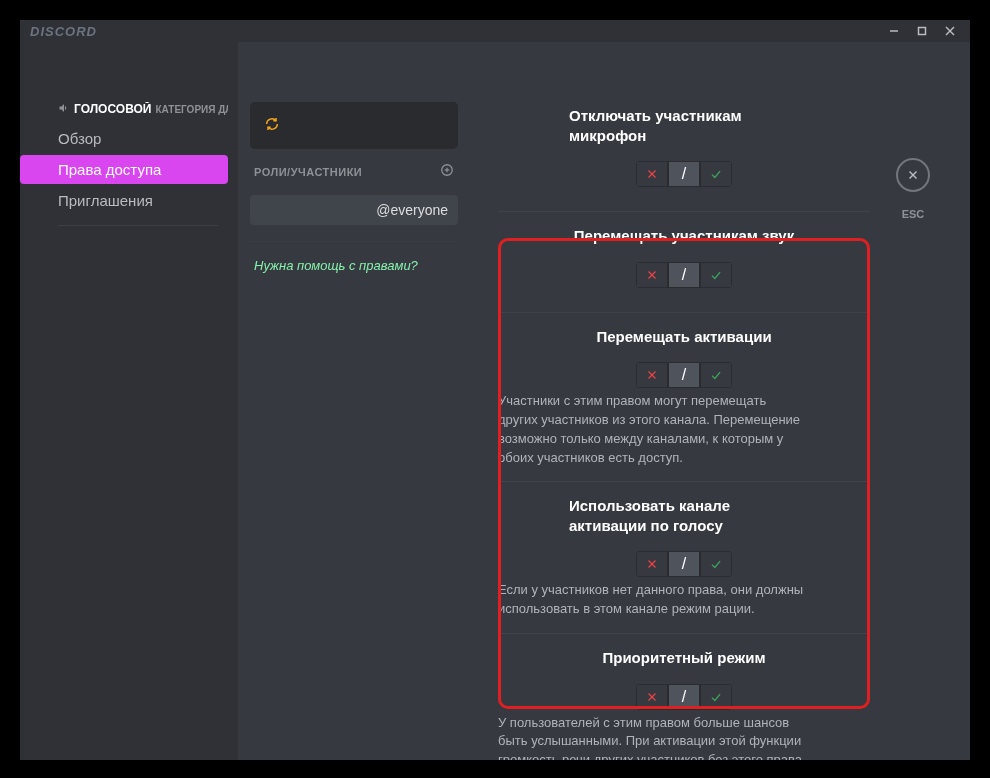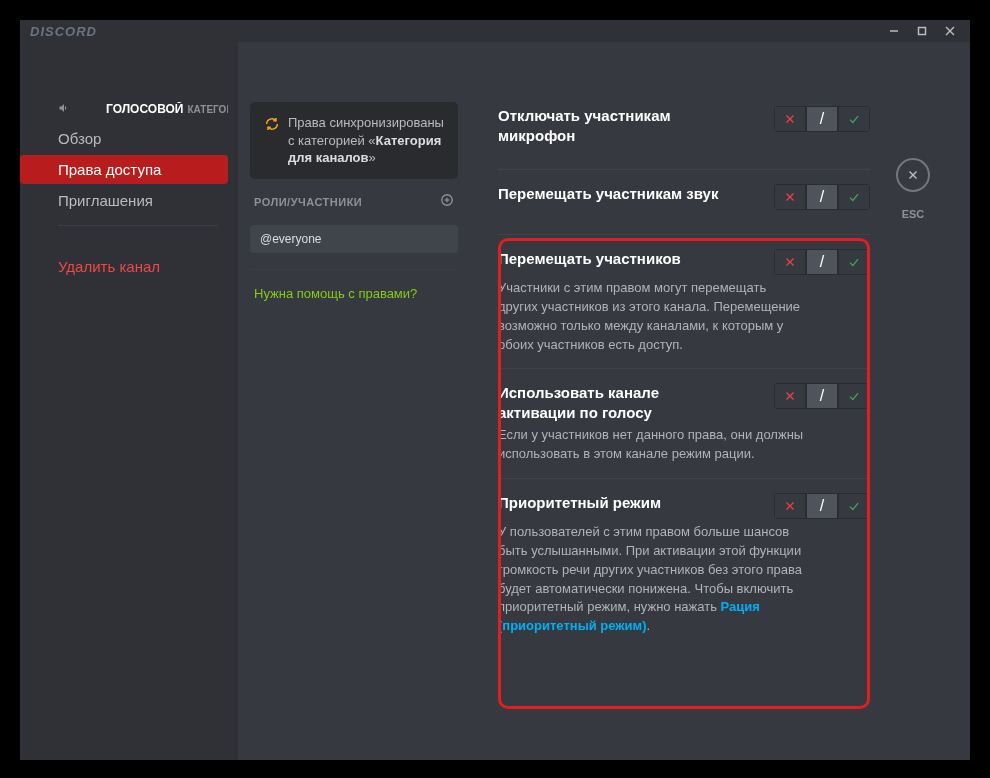--- a/index.html
+++ b/index.html
@@ -55,32 +55,32 @@
     font-size: 12px;
     color: #fff;
     padding: 0 10px 8px 38px;
     white-space: nowrap;
     overflow: hidden;
     display: flex;
     align-items: center;
     gap: 4px;
   }
   .sidebar-header .icon { color: #8e9297; font-size: 10px; }
-  .sidebar-header .chan-name { font-weight: 700; color: #fff; margin-left: 32px; }
+  .sidebar-header .chan-name { font-weight: 700; color: #fff; }
   .sidebar-header .chan-cat { color: #8e9297; font-weight: 600; font-size: 10px; }
   .nav-item {
     padding: 6px 10px 6px 38px;
     color: #b9bbbe;
     font-size: 15px;
     border-radius: 4px;
     cursor: pointer;
     margin-bottom: 2px;
   }
   .nav-item.active {
-    background: #b91c1c;
+    background: #d946ef;
     color: #fff;
   }
   .nav-item.danger {
     color: #f04747;
     margin-top: 18px;
   }
   .divider-side {
     height: 1px;
     background: #3b3e44;
     margin: 8px 10px 8px 38px;
@@ -113,45 +113,48 @@
     font-weight: 700;
     letter-spacing: 0.5px;
     padding: 0 4px;
     gap: 32px;
   }
   .role-item {
     background: #40444b;
     color: #dcddde;
     padding: 7px 10px;
     border-radius: 4px;
-    font-size: 12px;
+    font-size: 14px;
+    text-align: right;
   }
   .mid-divider {
     height: 1px;
     background: #3b3e44;
     margin: 2px 0;
   }
   .help-link {
-    color: #84cc16;
+    color: #86efac;
     font-size: 13px;
     padding: 0 4px;
+    font-style: italic;
   }
   
   .main-col {
     flex: 1;
     padding: 50px 100px 20px 28px;
     overflow: hidden;
     position: relative;
   }
   .perm-row {
     display: flex;
-    align-items: flex-start;
+    align-items: center;
     justify-content: space-between;
-    gap: 28px;
+    gap: 16px;
     padding: 14px 0 4px 0;
+    flex-direction: column;
   }
   .perm-title {
     color: #fff;
     font-size: 15px;
     font-weight: 600;
     line-height: 1.3;
     max-width: 230px;
   }
   .perm-desc {
     color: #b0b3b8;
@@ -247,33 +250,29 @@
               <path d="M3 9v6h4l5 5V4L7 9H3zm13.5 3a4.5 4.5 0 00-2.5-4v8a4.5 4.5 0 002.5-4z"></path>
             </svg>
         </span>
         <span class="chan-name">ГОЛОСОВОЙ</span>
         <span class="chan-cat">КАТЕГОРИЯ ДЛ...</span>
       </div>
       <div class="nav-item">Обзор</div>
       <div class="nav-item active">Права доступа</div>
       <div class="nav-item">Приглашения</div>
       <div class="divider-side"></div>
-      <div class="nav-item danger">Удалить канал</div>
     </div>
 
     <div class="mid-col">
       <div class="sync-box">
         <span class="icon">
           <svg width="16" height="16" viewBox="0 0 24 24" fill="none" stroke="#faa61a" stroke-width="2.2">
               <path d="M4 12a8 8 0 0114-5M20 12a8 8 0 01-14 5"></path>
               <path d="M18 3v4h-4M6 21v-4h4"></path>
             </svg>
-        </span>
-        <span>
-          <span>Права синхронизированы с категорией «</span><b>Категория для каналов</b><span>»</span>
         </span>
       </div>
       <div class="roles-hdr">
         <span>РОЛИ/УЧАСТНИКИ</span>
         <span style="font-size:16px;">
           <svg width="14" height="14" viewBox="0 0 24 24" fill="none" stroke="#8e9297" stroke-width="2.2">
               <circle cx="12" cy="12" r="9"></circle>
               <line x1="12" y1="8" x2="12" y2="16"></line>
               <line x1="8" y1="12" x2="16" y2="12"></line>
             </svg>
@@ -318,21 +317,21 @@
           <div class="toggle-seg c">
               <svg viewBox="0 0 24 24">
                 <polyline points="5 13 10 18 19 7"></polyline>
               </svg>
             </div>
         </div>
       </div>
       <div class="perm-sep" style="margin-top:20px;"></div>
 
       <div class="perm-row">
-        <div class="perm-title">Перемещать участников</div>
+        <div class="perm-title">Перемещать активации</div>
         <div class="toggle">
           <div class="toggle-seg x">
               <svg viewBox="0 0 24 24">
                 <line x1="6" y1="6" x2="18" y2="18"></line>
                 <line x1="18" y1="6" x2="6" y2="18"></line>
               </svg>
             </div>
           <div class="toggle-seg neutral">/</div>
           <div class="toggle-seg c">
               <svg viewBox="0 0 24 24">

